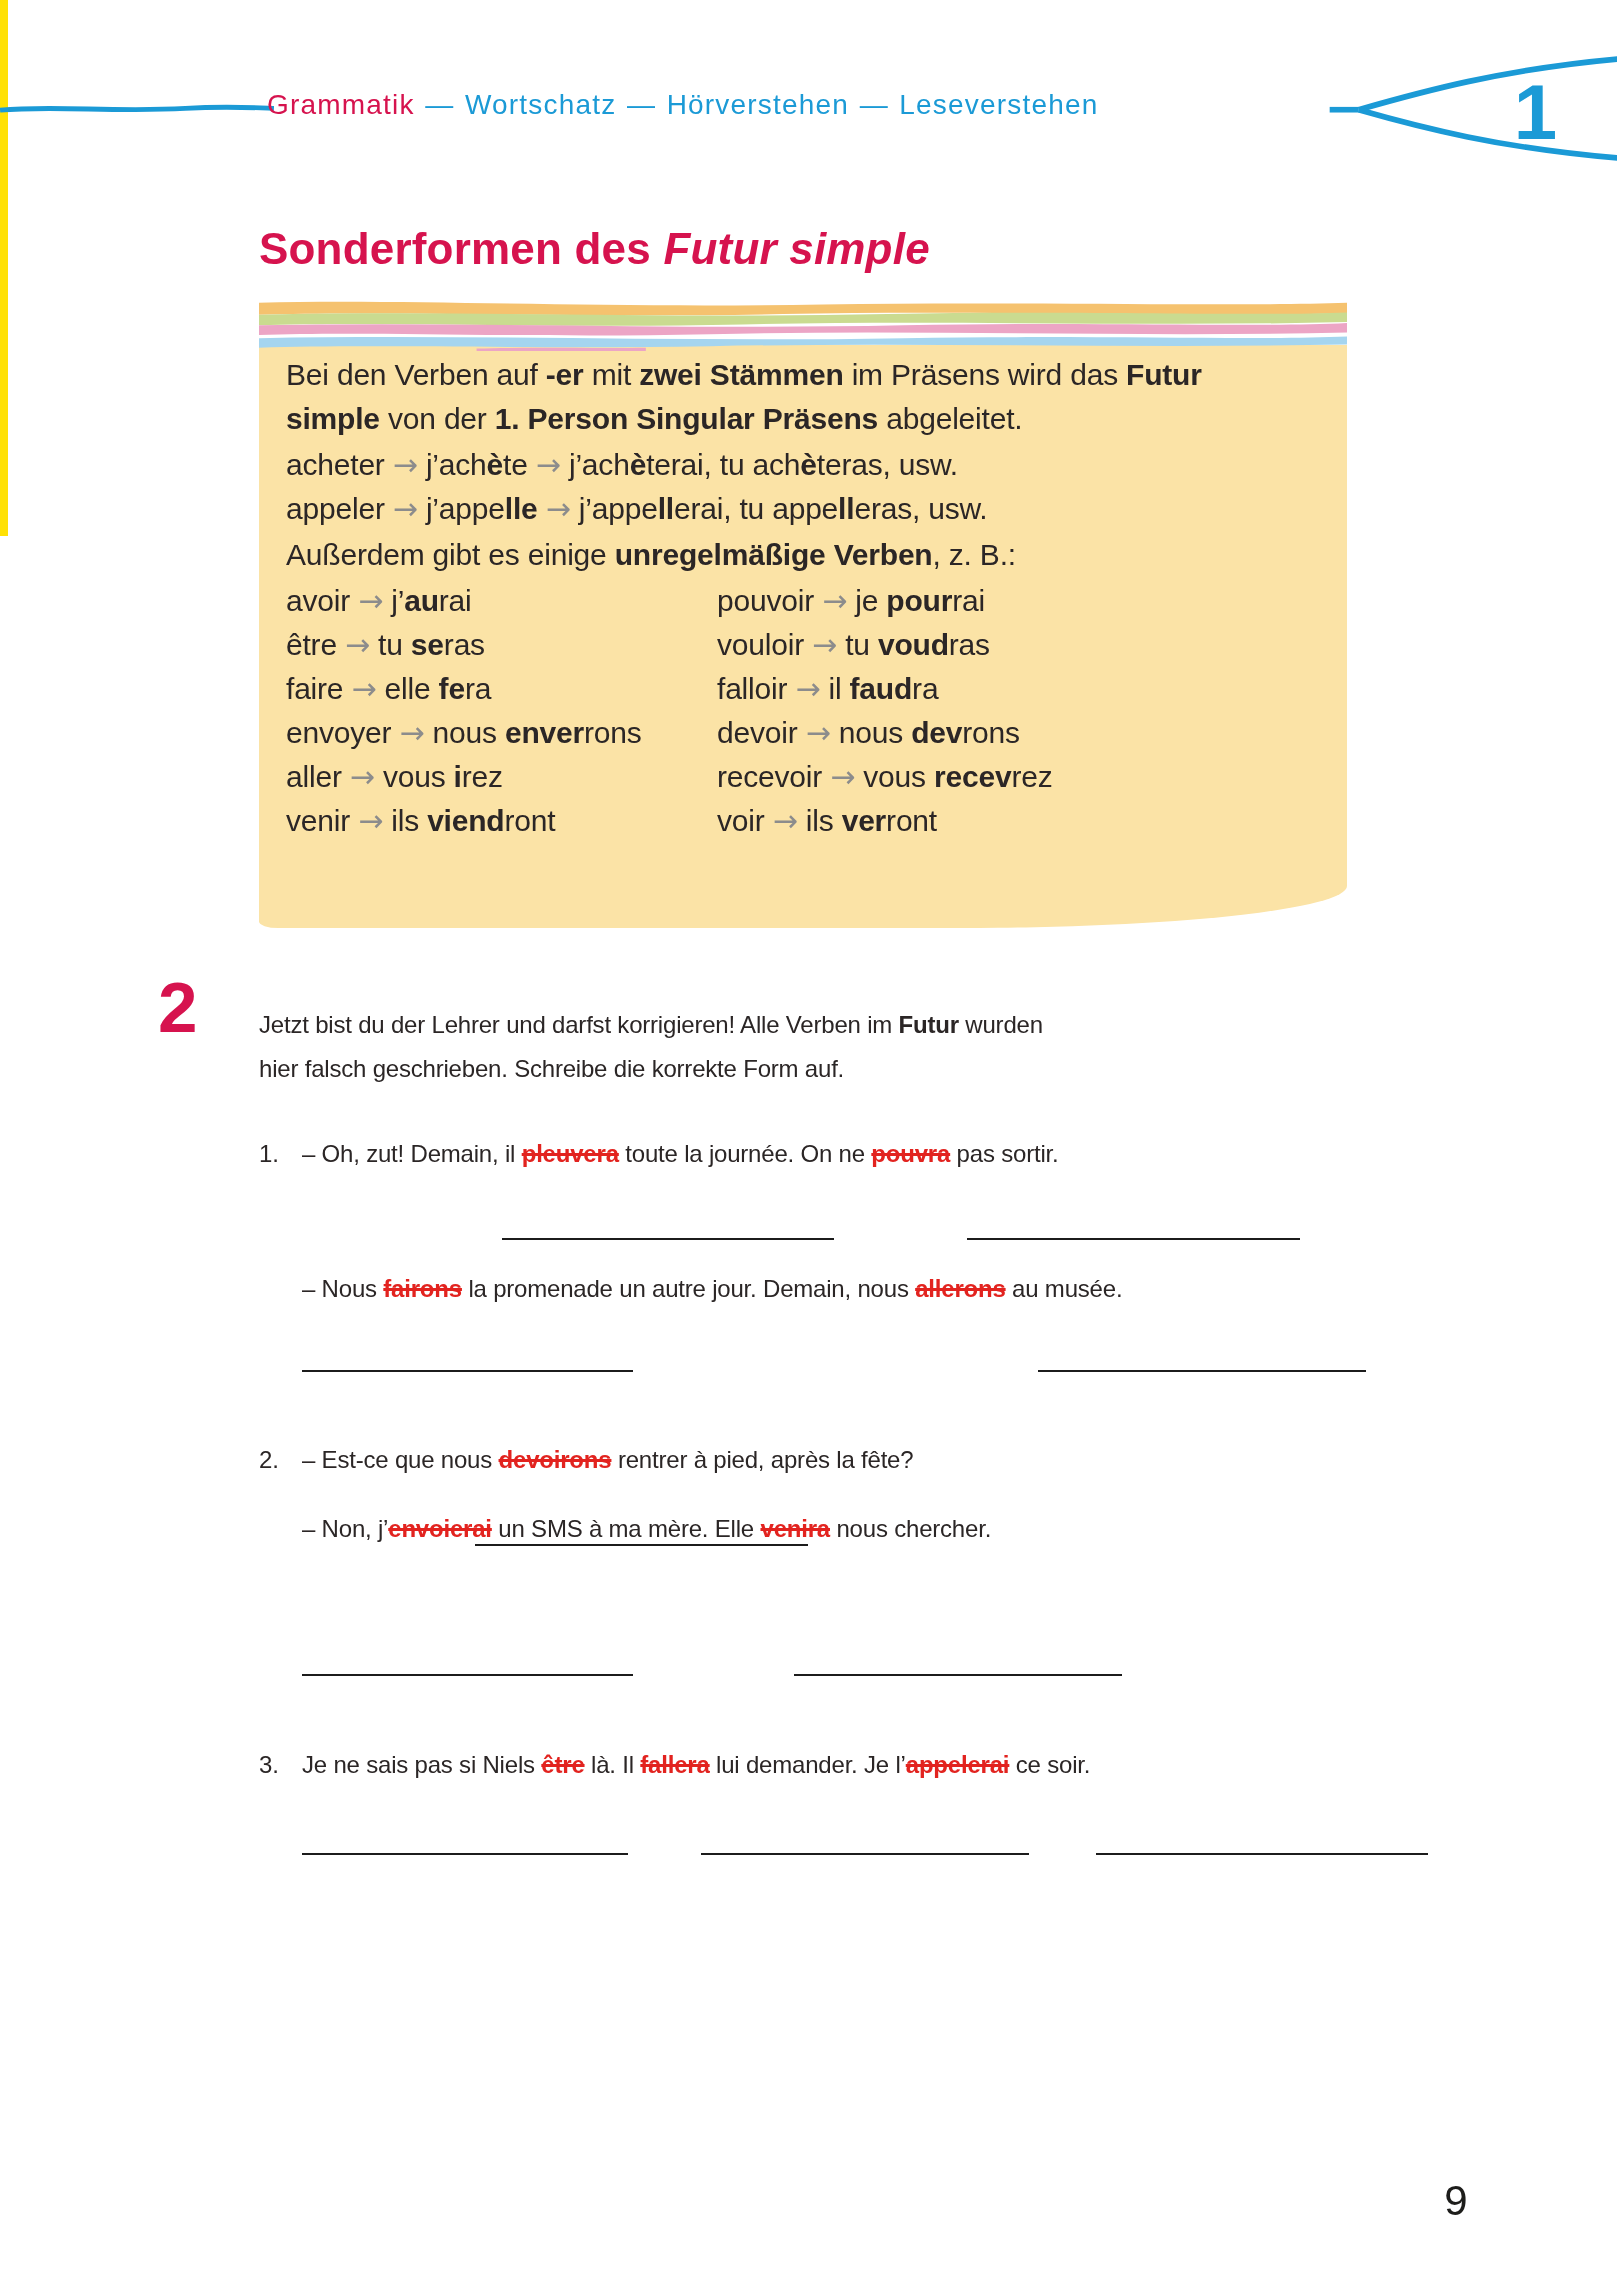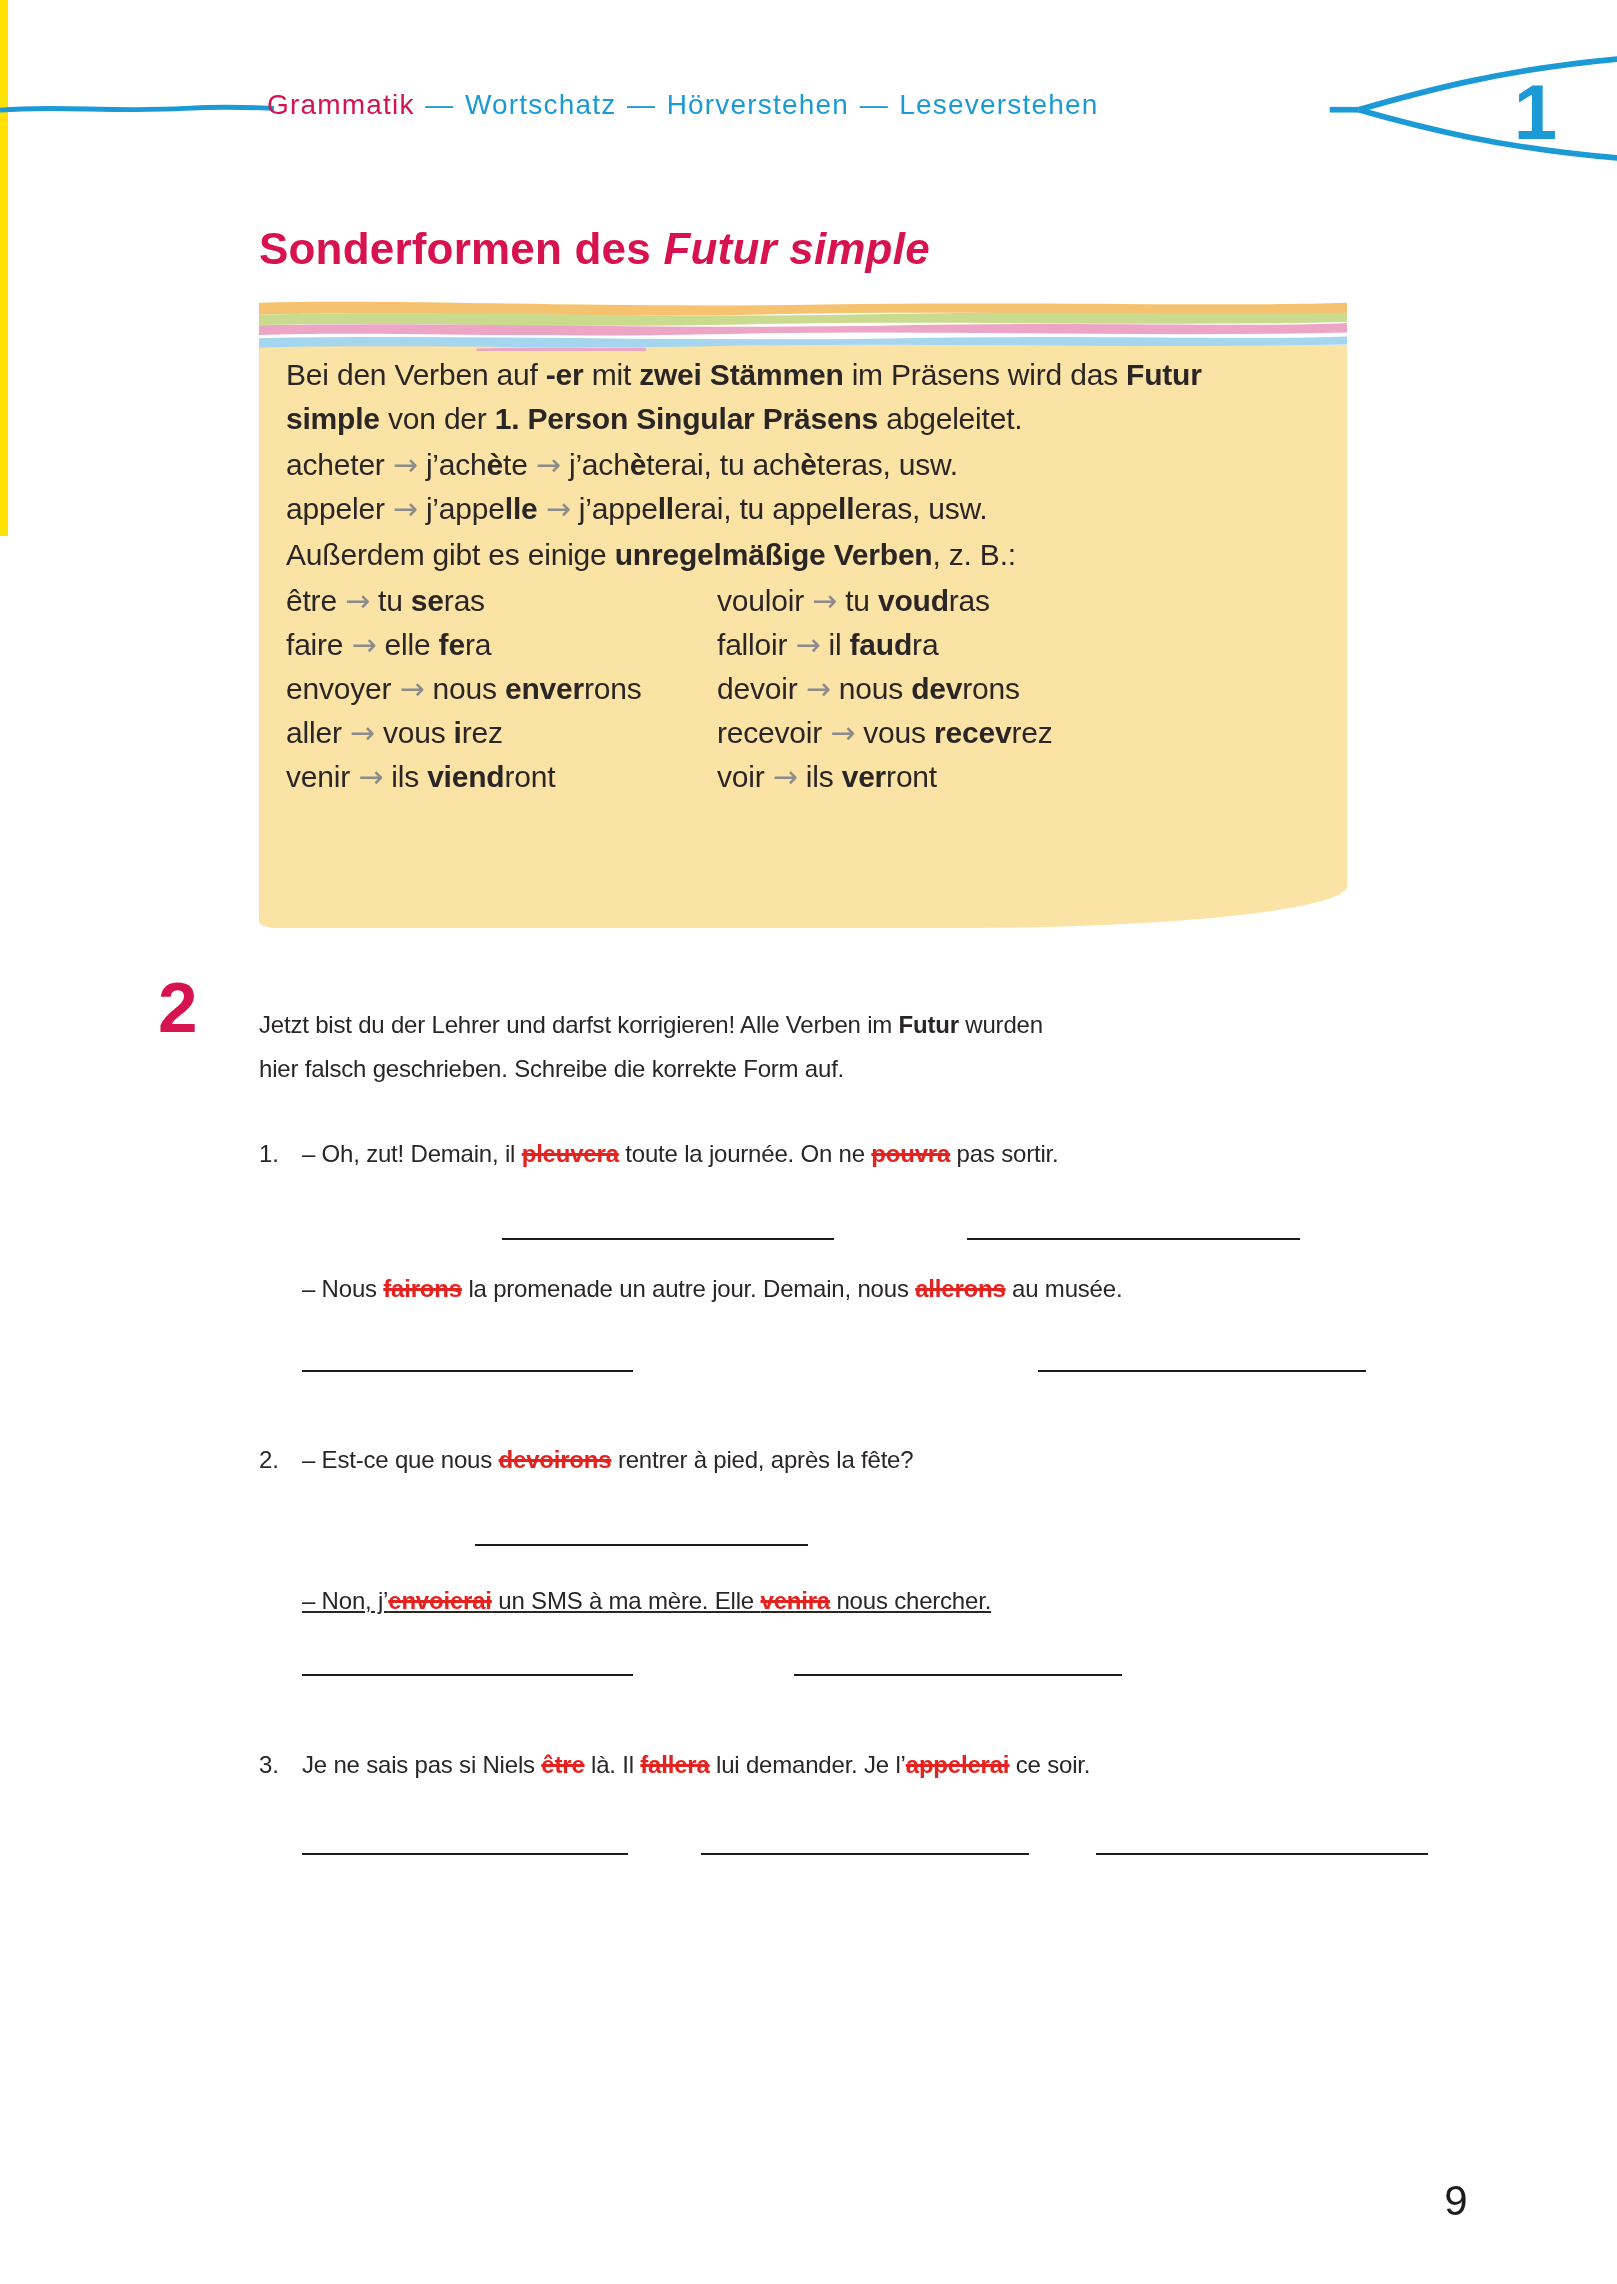--- a/index.html
+++ b/index.html
@@ -106,20 +106,24 @@
       <path d="M270,63 C330,61 420,63 480,62 L480,66 C420,67 330,65 270,67 Z" fill="#eca5c5"></path>
     </svg>
     <div class="infobox-content">
       <div><span class="seg-n">Bei den Verben auf </span><span class="seg-b">-er</span><span class="seg-n"> mit </span><span class="seg-b">zwei Stämmen</span><span class="seg-n"> im Präsens wird das </span><span class="seg-b">Futur</span></div>
       <div><span class="seg-b">simple</span><span class="seg-n"> von der </span><span class="seg-b">1. Person Singular Präsens</span><span class="seg-n"> abgeleitet.</span></div>
       <div class="gap22"><span class="seg-n">acheter </span><span class="seg-a">→</span><span class="seg-n"> j’ach</span><span class="seg-b">è</span><span class="seg-n">te </span><span class="seg-a">→</span><span class="seg-n"> j’ach</span><span class="seg-b">è</span><span class="seg-n">terai, tu ach</span><span class="seg-b">è</span><span class="seg-n">teras, usw.</span></div>
       <div><span class="seg-n">appeler </span><span class="seg-a">→</span><span class="seg-n"> j’appe</span><span class="seg-b">lle</span><span class="seg-n"> </span><span class="seg-a">→</span><span class="seg-n"> j’appe</span><span class="seg-b">ll</span><span class="seg-n">erai, tu appe</span><span class="seg-b">ll</span><span class="seg-n">eras, usw.</span></div>
       <div class="gap22"><span class="seg-n">Außerdem gibt es einige </span><span class="seg-b">unregelmäßige Verben</span><span class="seg-n">, z. B.:</span></div>
       <div class="verb-table">
         <div class="verb-row">
+          <div class="verb-cell-left"><span class="seg-n">avoir </span><span class="seg-a">→</span><span class="seg-n"> j’</span><span class="seg-b">au</span><span class="seg-n">rai</span></div>
+          <div class="verb-cell-right"><span class="seg-n">pouvoir </span><span class="seg-a">→</span><span class="seg-n"> je </span><span class="seg-b">pour</span><span class="seg-n">rai</span></div>
+        </div>
+        <div class="verb-row">
           <div class="verb-cell-left"><span class="seg-n">être </span><span class="seg-a">→</span><span class="seg-n"> tu </span><span class="seg-b">se</span><span class="seg-n">ras</span></div>
           <div class="verb-cell-right"><span class="seg-n">vouloir </span><span class="seg-a">→</span><span class="seg-n"> tu </span><span class="seg-b">voud</span><span class="seg-n">ras</span></div>
         </div>
         <div class="verb-row">
           <div class="verb-cell-left"><span class="seg-n">faire </span><span class="seg-a">→</span><span class="seg-n"> elle </span><span class="seg-b">fe</span><span class="seg-n">ra</span></div>
           <div class="verb-cell-right"><span class="seg-n">falloir </span><span class="seg-a">→</span><span class="seg-n"> il </span><span class="seg-b">faud</span><span class="seg-n">ra</span></div>
         </div>
         <div class="verb-row">
           <div class="verb-cell-left"><span class="seg-n">envoyer </span><span class="seg-a">→</span><span class="seg-n"> nous </span><span class="seg-b">enver</span><span class="seg-n">rons</span></div>
           <div class="verb-cell-right"><span class="seg-n">devoir </span><span class="seg-a">→</span><span class="seg-n"> nous </span><span class="seg-b">dev</span><span class="seg-n">rons</span></div>
@@ -152,21 +156,21 @@
   <div class="reply doc-text" style="top:1267px;"><span class="seg-n">– Nous </span><span class="seg-st">fairons</span><span class="seg-n"> la promenade un autre jour. Demain, nous </span><span class="seg-st">allerons</span><span class="seg-n"> au musée.</span></div>
   <div class="ans" style="left:302px;top:1370px;width:331px;"></div>
   <div class="ans" style="left:1038px;top:1370px;width:328px;"></div>
 
   <div class="ex-item doc-text" style="top:1438px;">
     <div class="item-no">2.</div>
     <div><span class="seg-n">– Est-ce que nous </span><span class="seg-st">devoirons</span><span class="seg-n"> rentrer à pied, après la fête?</span></div>
   </div>
   <div class="ans" style="left:475px;top:1544px;width:333px;"></div>
 
-  <div class="reply doc-text" style="top:1579px;text-decoration:underline;"><span class="seg-n">– Non, j’</span><span class="seg-st">envoierai</span><span class="seg-n"> un SMS à ma mère. Elle </span><span class="seg-st">venira</span><span class="seg-n"> nous chercher.</span></div>
+  <div class="reply doc-text" style="top:1507px;"><span class="seg-n">– Non, j’</span><span class="seg-st">envoierai</span><span class="seg-n"> un SMS à ma mère. Elle </span><span class="seg-st">venira</span><span class="seg-n"> nous chercher.</span></div>
   <div class="ans" style="left:302px;top:1674px;width:331px;"></div>
   <div class="ans" style="left:794px;top:1674px;width:328px;"></div>
 
   <div class="ex-item doc-text" style="top:1743px;">
     <div class="item-no">3.</div>
     <div><span class="seg-n">Je ne sais pas si Niels </span><span class="seg-st">être</span><span class="seg-n"> là. Il </span><span class="seg-st">fallera</span><span class="seg-n"> lui demander. Je l’</span><span class="seg-st">appelerai</span><span class="seg-n"> ce soir.</span></div>
   </div>
   <div class="ans" style="left:302px;top:1853px;width:326px;"></div>
   <div class="ans" style="left:701px;top:1853px;width:328px;"></div>
   <div class="ans" style="left:1096px;top:1853px;width:332px;"></div>

